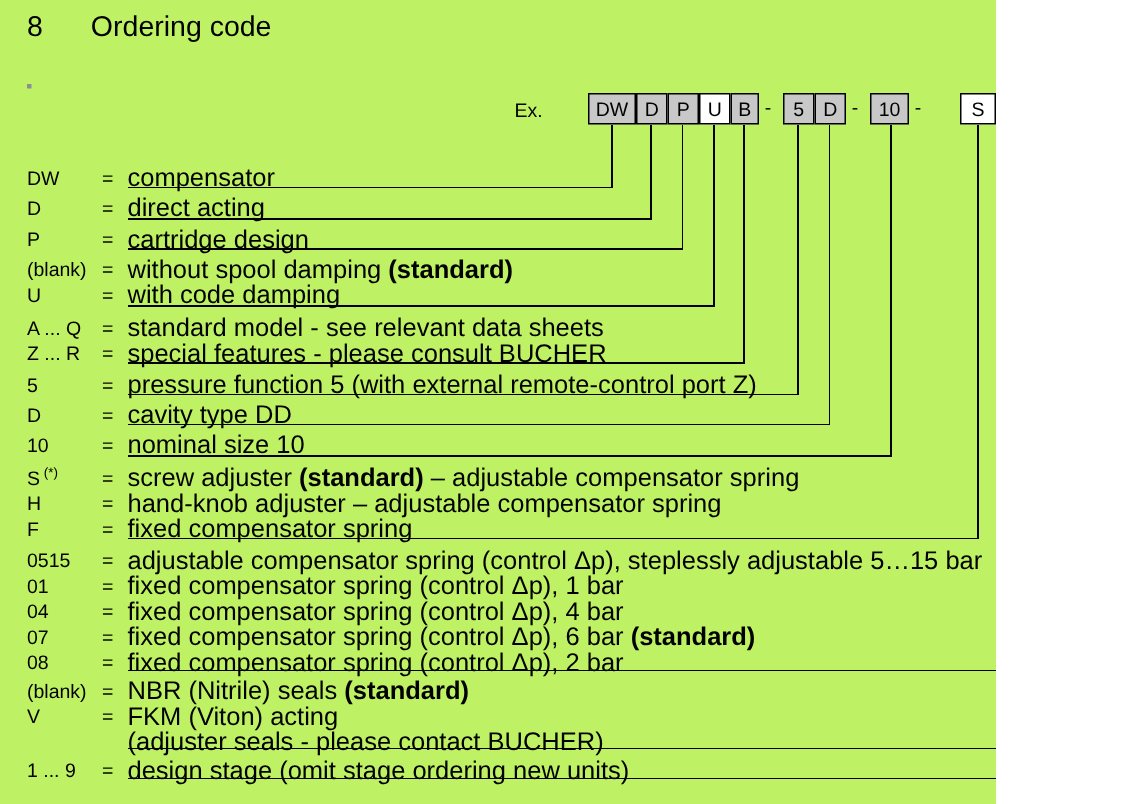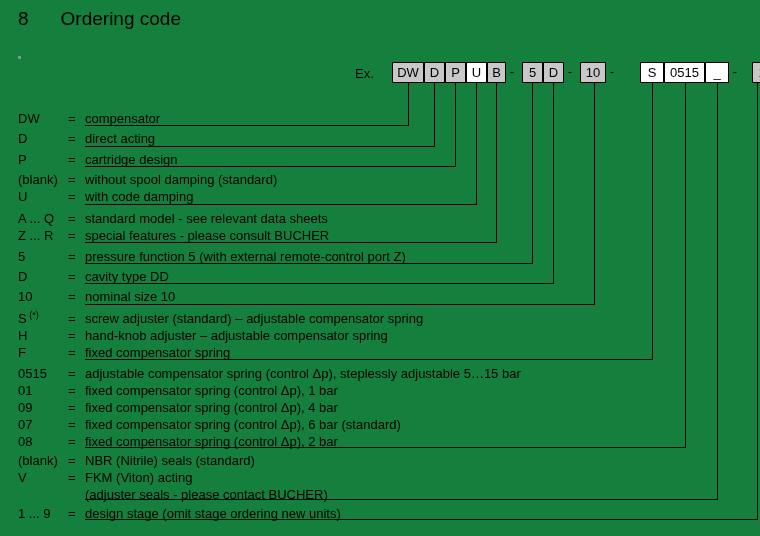--- a/index.html
+++ b/index.html
@@ -6,23 +6,23 @@
     margin: 0;
     padding: 0;
     background: #ffffff;
   }
   body {
     font-family: "Liberation Sans", sans-serif;
     color: #000000;
   }
   #page {
     position: relative;
-    width: 760px;
+    width: 664px;
     height: 536px;
-    background: #15803d;
+    background: #bef264;
     overflow: hidden;
   }
 
   
   #heading {
     position: absolute;
     left: 18px;
     top: 6px;
     width: 500px;
     height: 28px;
@@ -48,21 +48,21 @@
     left: 18px;
     top: 56px;
     width: 3px;
     height: 3px;
     background: #8a8f96;
   }
 
   
   #ex-label {
     position: absolute;
-    left: 355px;
+    left: 343px;
     top: 66px;
     font-size: 13px;
     line-height: 16px;
     text-align: right;
   }
   #code-row {
     position: absolute;
     left: 392px;
     top: 62px;
     height: 21px;
@@ -122,24 +122,24 @@
     position: absolute;
     left: 68px;
     top: 0;
     font-size: 13px;
     line-height: 18px;
   }
   .lrow .desc {
     position: absolute;
     left: 85px;
     top: 0;
-    font-size: 13px;
+    font-size: 17px;
     line-height: 18px;
   }
-  .lrow .desc b { font-weight: normal; }
+  .lrow .desc b { font-weight: bold; }
 </style>
 </head>
 <body>
 
 <div id="page">
 
   <div id="heading">
     <span class="num">8</span><span class="ttl">Ordering code</span>
   </div>
 
@@ -251,21 +251,21 @@
         <span class="key">0515</span>
         <span class="eq">=</span>
         <span class="desc">adjustable compensator spring (control Δp), steplessly adjustable 5…15 bar</span>
       </div>
       <div class="lrow" style="top: 382px;">
         <span class="key">01</span>
         <span class="eq">=</span>
         <span class="desc">fixed compensator spring (control Δp),   1 bar</span>
       </div>
       <div class="lrow" style="top: 399px;">
-        <span class="key">09</span>
+        <span class="key">04</span>
         <span class="eq">=</span>
         <span class="desc">fixed compensator spring (control Δp),   4 bar</span>
       </div>
       <div class="lrow" style="top: 416px;">
         <span class="key">07</span>
         <span class="eq">=</span>
         <span class="desc">fixed compensator spring (control Δp),   6 bar <b>(standard)</b></span>
       </div>
       <div class="lrow" style="top: 433px;">
         <span class="key">08</span>

